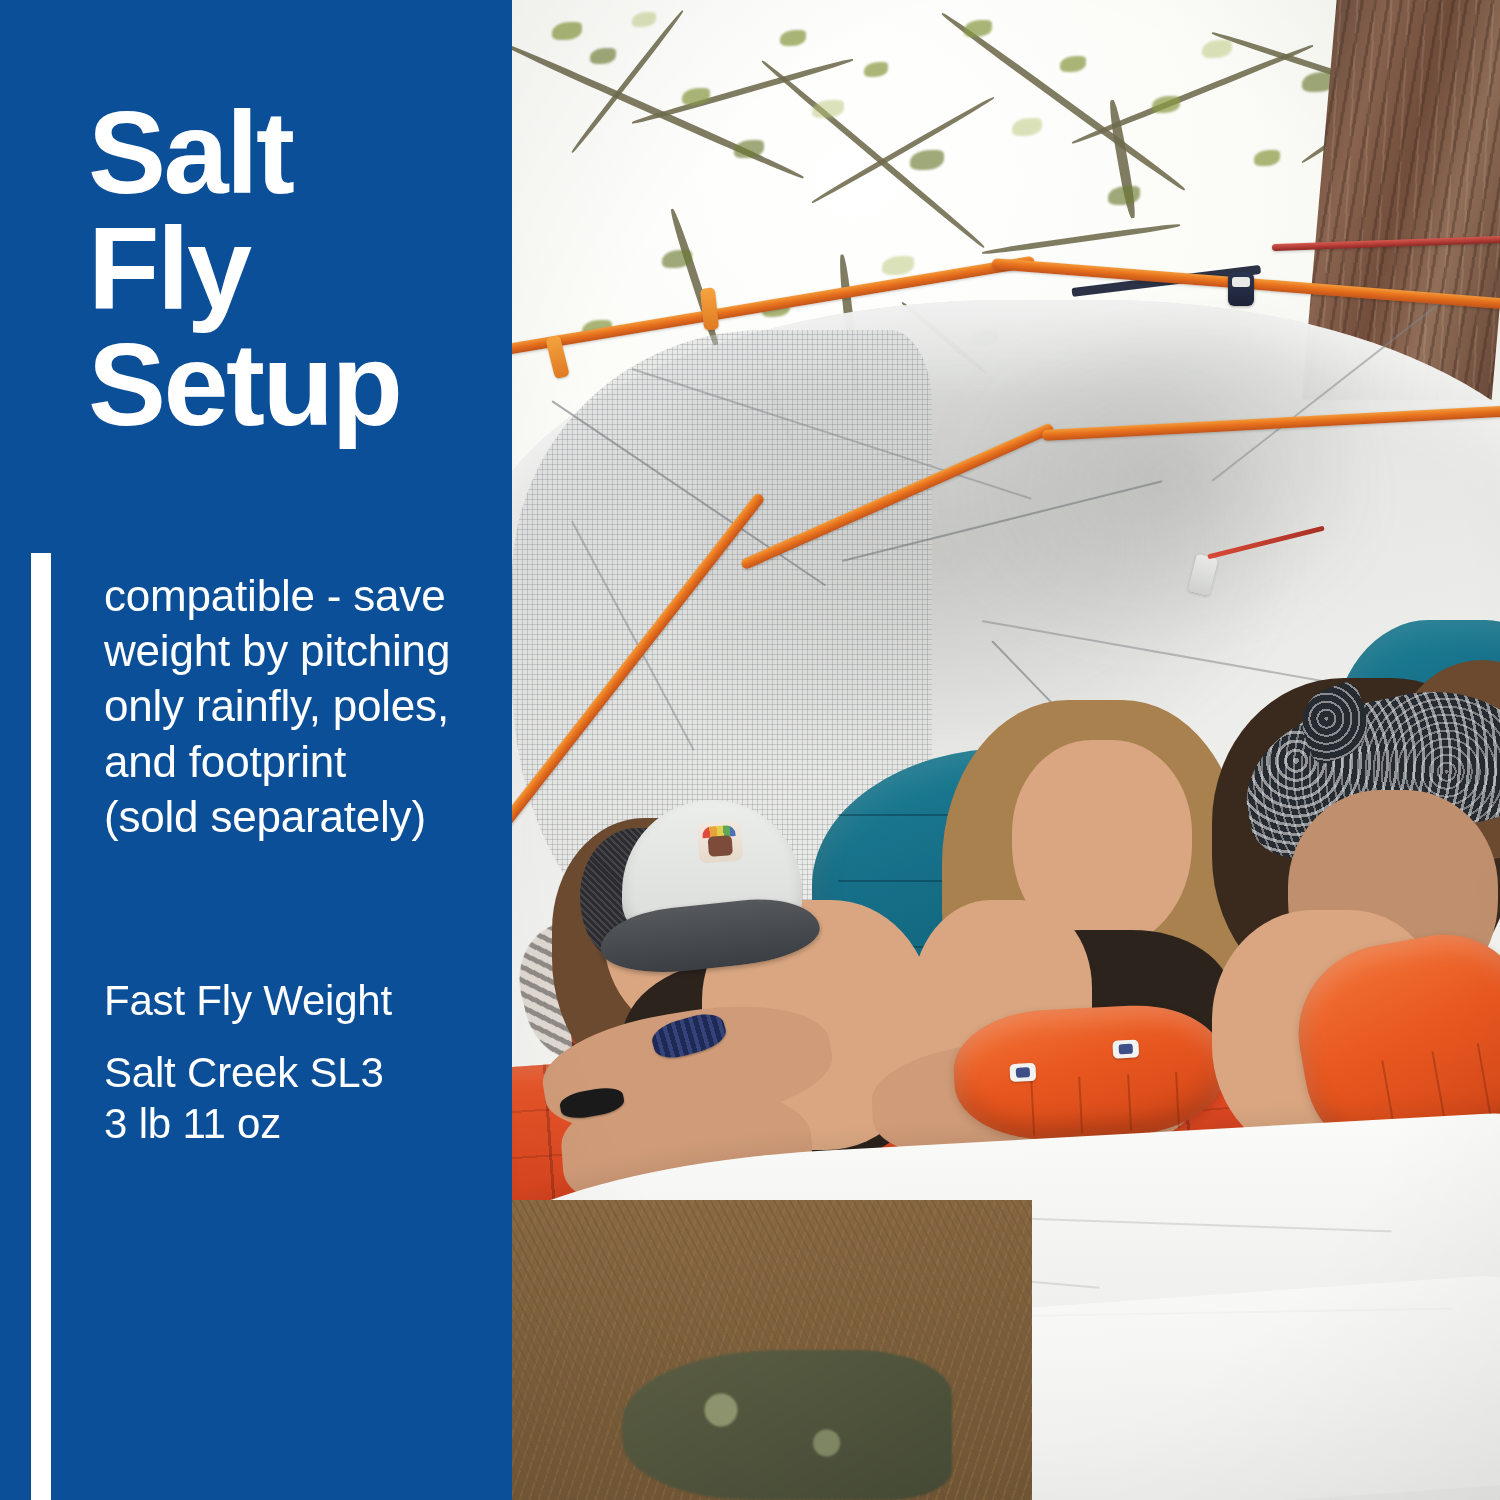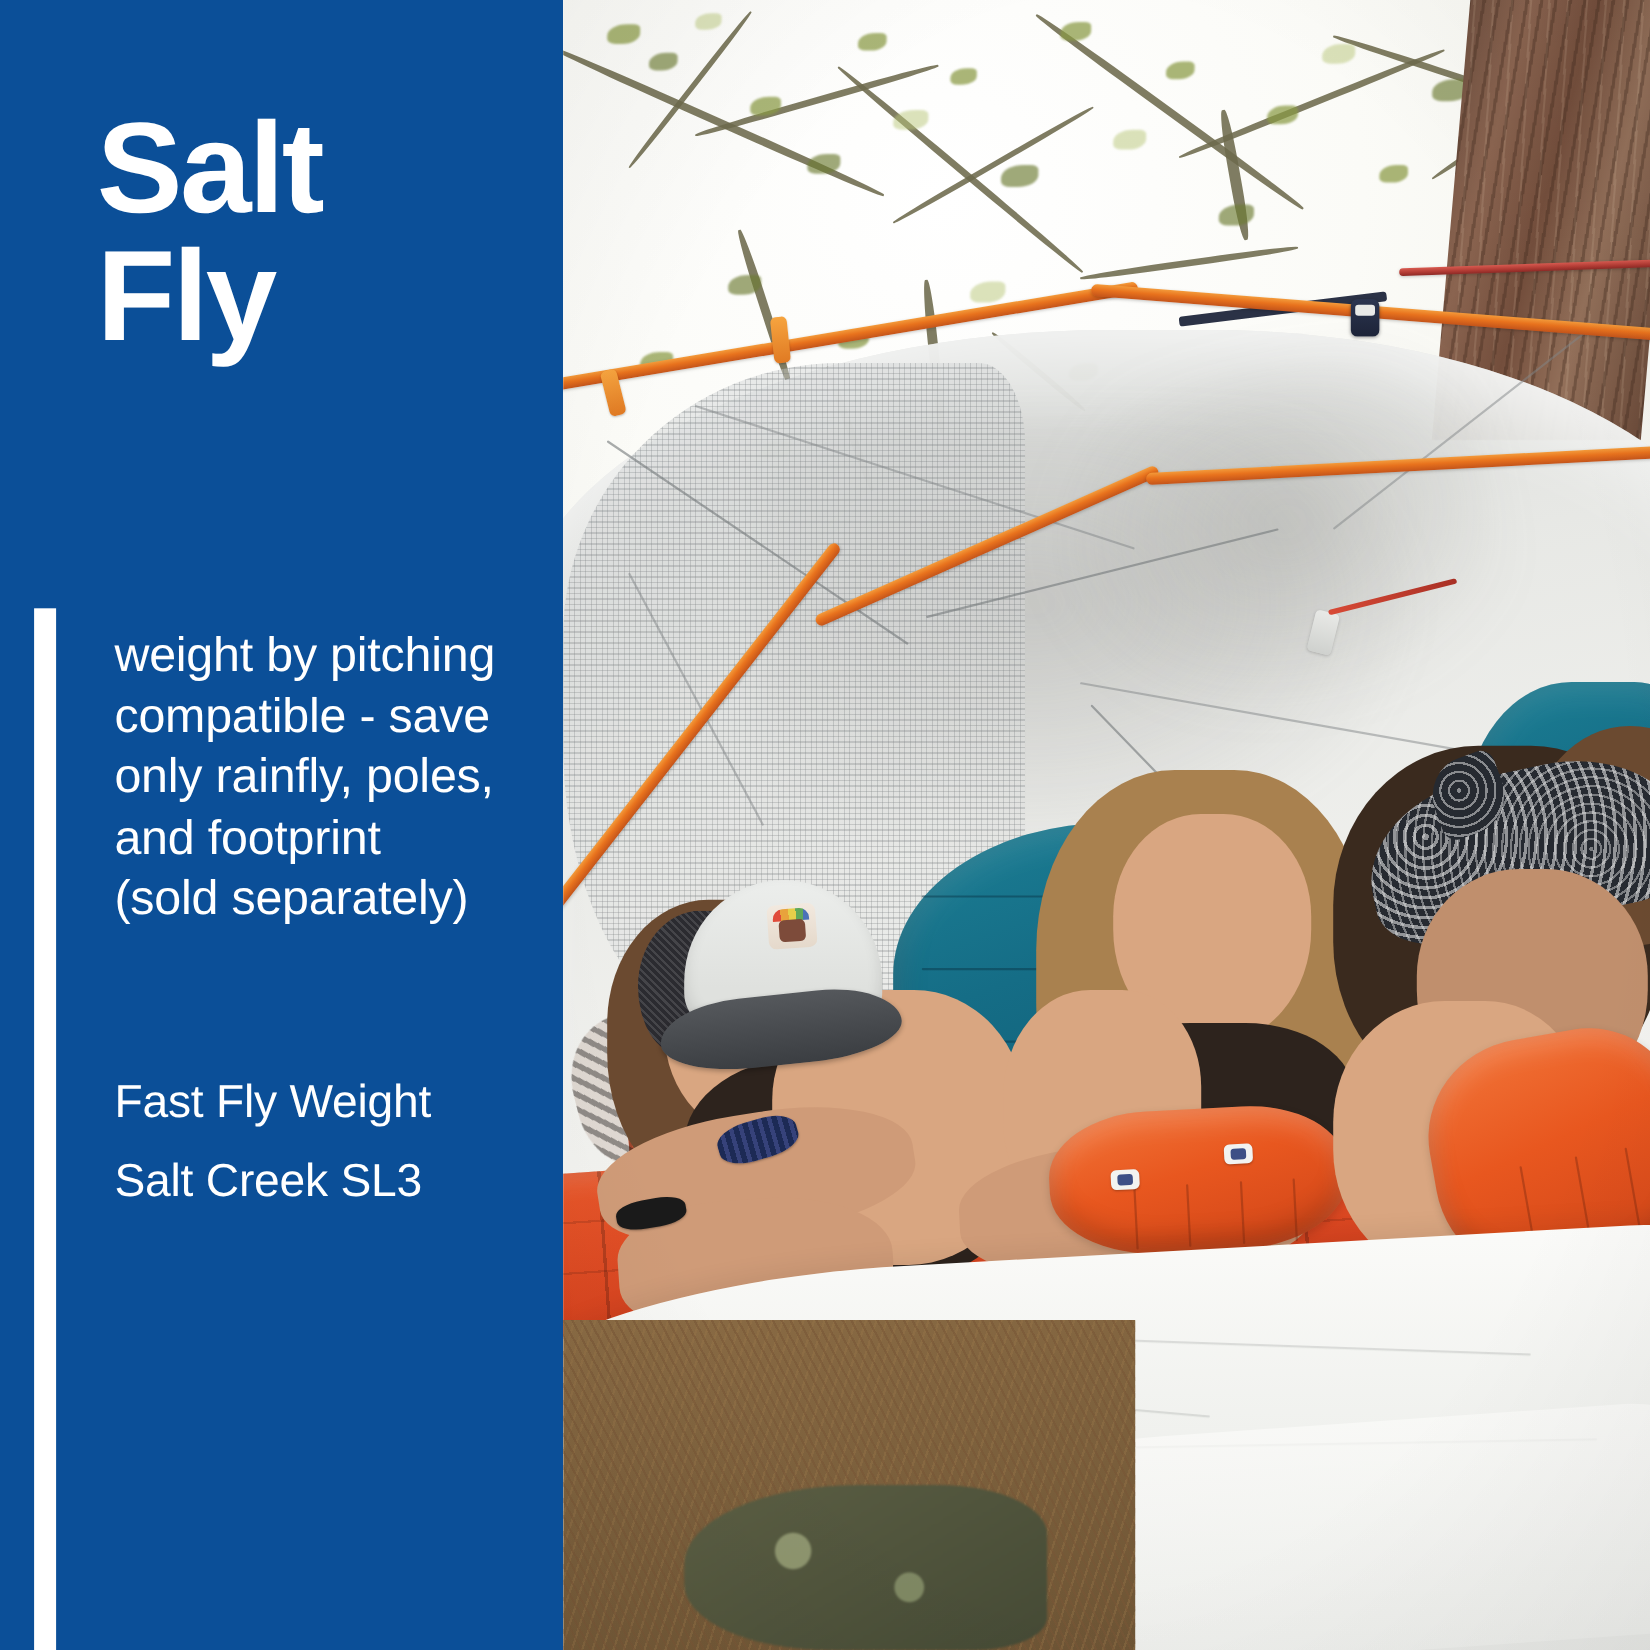--- a/index.html
+++ b/index.html
@@ -412,38 +412,40 @@
 </head>
 <body>
 
 <div class="poster">
 
   <div class="info-panel">
 
     <div class="headline">
       <span class="headline-line">Salt</span>
       <span class="headline-line">Fly</span>
+      <span class="headline-line">Setup</span>
     </div>
 
     <div class="accent-bar"></div>
 
     <div class="body-copy">
+      <span class="body-line">compatible - save</span>
       <span class="body-line">weight by pitching</span>
-      <span class="body-line">compatible - save</span>
       <span class="body-line">only rainfly, poles,</span>
       <span class="body-line">and footprint</span>
       <span class="body-line">(sold separately)</span>
     </div>
 
     <div class="specs">
       <span class="spec-heading">Fast Fly Weight</span>
 
 
       <span class="spec-group">
         <span class="spec-name">Salt Creek SL3</span>
+        <span class="spec-value">3 lb 11 oz</span>
       </span>
     </div>
   </div>
 
   <div class="photo">
 
     <div class="sky"></div>
 
     <div class="canopy">
       <div class="branch" style="left:-10px;  top:40px;  width:330px; height:7px;  transform:rotate(24deg);"></div>

